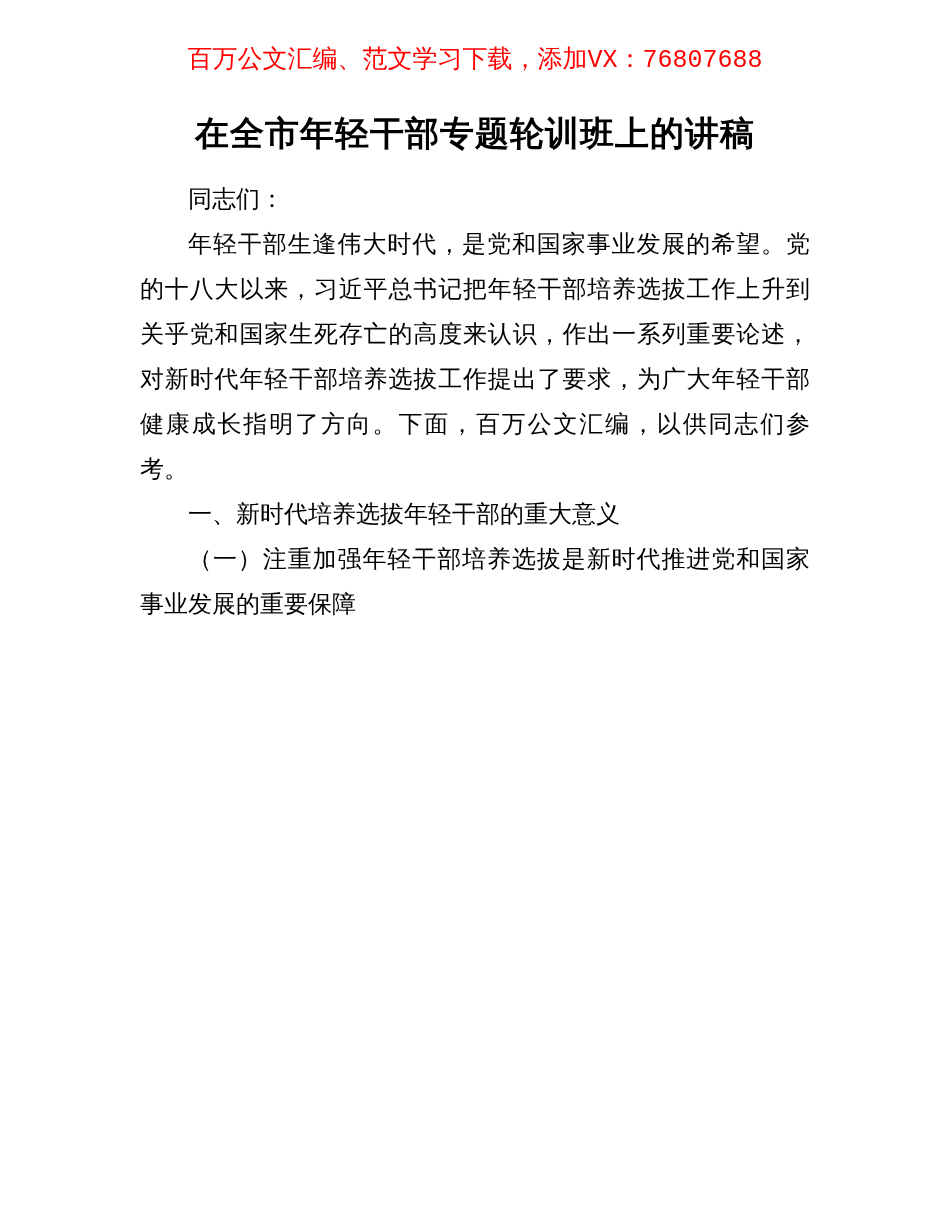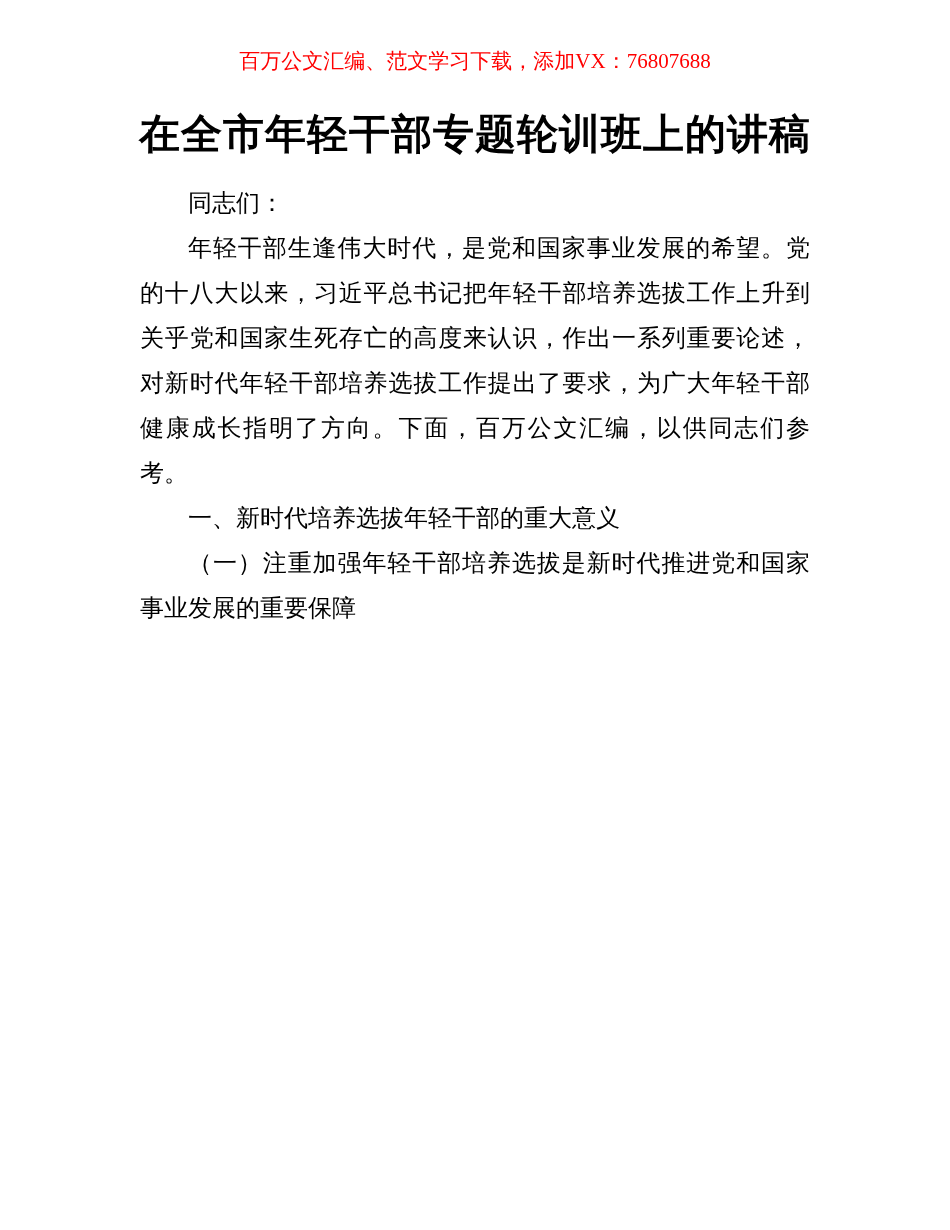--- a/index.html
+++ b/index.html
@@ -13,28 +13,28 @@
     height: 1230px;
     margin: 0 auto;
     background: #ffffff;
     overflow: hidden;
     font-family: "Liberation Serif", serif;
     color: #000000;
   }
   .watermark {
     padding-top: 50px;
     text-align: center;
-    font-size: 21px;
+    font-size: 25px;
     line-height: 22px;
-    font-family: Liberation Serif, serif;
+    font-family: Liberation Mono, monospace;
   }
   .doc-title {
     margin-top: 42px;
     text-align: center;
-    font-size: 41px;
+    font-size: 34px;
     line-height: 40px;
     font-weight: bold;
     letter-spacing: 1px;
   }
   .content {
     margin: 16px 140px 0 140px;
     font-size: 24px;
     line-height: 45px;
     text-align: justify;
     text-justify: inter-character;

